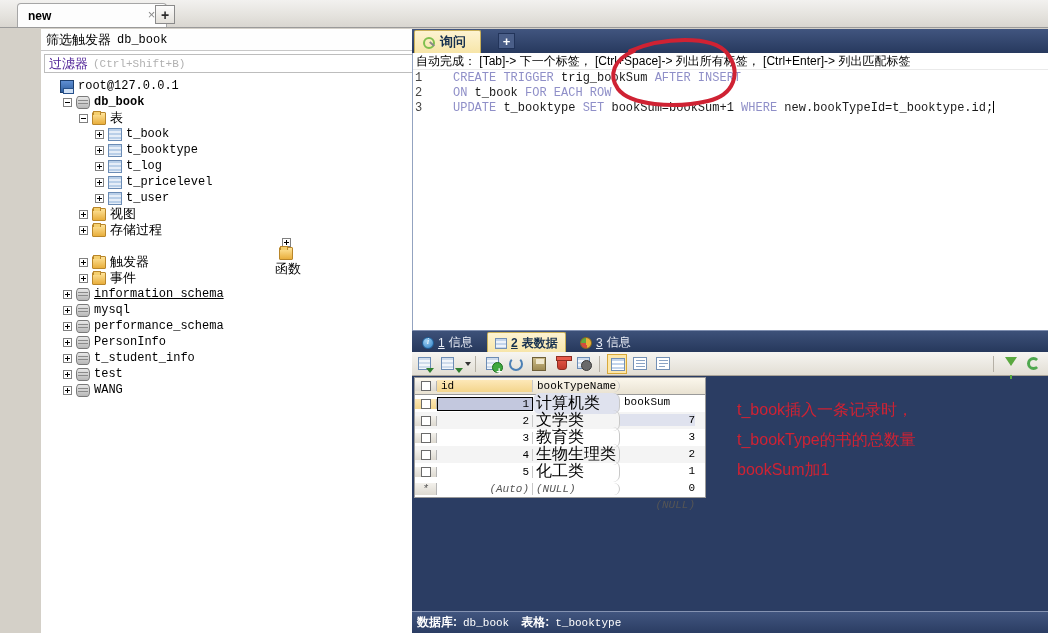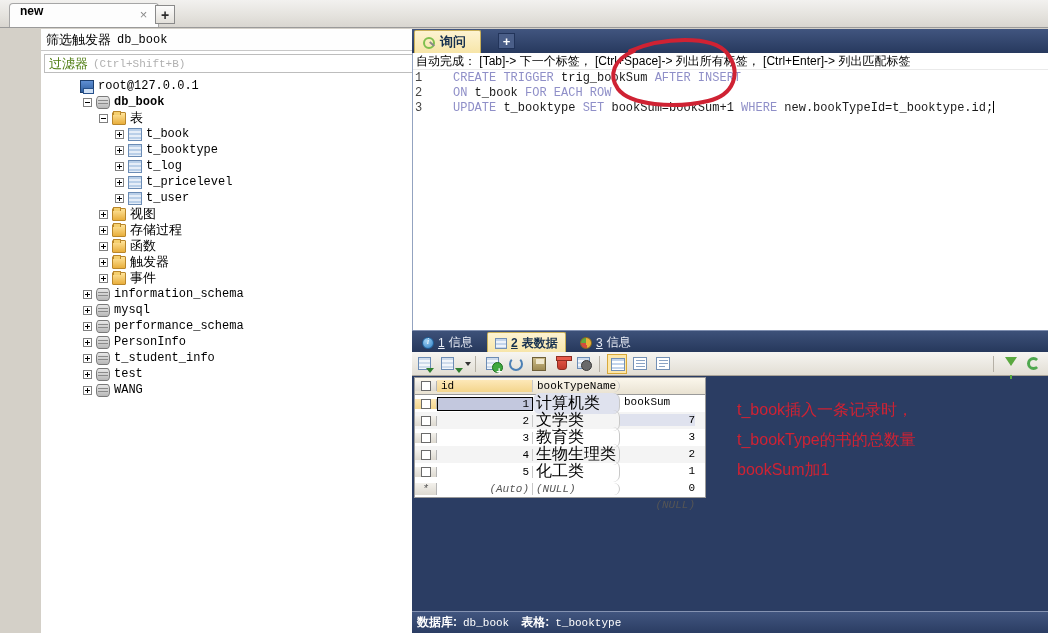--- a/index.html
+++ b/index.html
@@ -18,27 +18,27 @@
   }
 
   
   .tabstrip {
     position: absolute; left: 0; top: 0;
     width: 1048px; height: 28px;
     background: linear-gradient(180deg,#f2f1ef 0%, #e4e2dd 60%, #d9d6d0 100%);
     border-bottom: 1px solid #9a9a9a;
   }
   .doctab {
-    position: absolute; left: 9px; top: 3px;
+    position: absolute; left: 17px; top: 3px;
     width: 150px; height: 24px;
     background: #fdfdfd;
     border: 1px solid #a6a6a6;
     border-bottom: none;
     border-radius: 4px 4px 0 0;
-    display: flex; align-items: flex-start;
+    display: flex; align-items: center;
   }
   .doctab .lbl {
     margin-left: 10px;
     font-weight: bold;
     font-size: 12px;
     color: #000;
   }
   .doctab .closex {
     position: absolute; right: 8px; top: 4px;
     width: 13px; height: 13px;
@@ -77,31 +77,30 @@
     font-size: 12px; color: #000; margin-left: 6px;
   }
   .lp-filter {
     position: absolute; left: 3px; top: 25px;
     width: 402px; height: 19px;
     background: #fff;
     border: 1px solid #bdbdbd;
     display: flex; align-items: center;
     padding-left: 4px;
   }
-  .lp-filter .ph1 { font-size: 13px; color: #4d7c0f; }
+  .lp-filter .ph1 { font-size: 13px; color: #4c1d95; }
   .lp-filter .ph2 {
     font-family: "Liberation Mono", monospace;
     font-size: 11px; color: #b0b0b0; margin-left: 5px;
   }
 
   .tree {
     position: absolute; left: 0; top: 49px;
     width: 456px; height: 552px;
     overflow: hidden;
-    padding-left: 20px;
   }
   .trow {
     height: 16px;
     display: flex; align-items: center;
     white-space: nowrap;
   }
   .exp {
     width: 9px; height: 9px;
     border: 1px solid #808080;
     background: #fff;
@@ -479,36 +478,36 @@
         <div class="trow" style="padding-left: 38px;">
           <span class="exp plus"></span>
           <span class="ico ico-folder"></span>
           <span class="tlabel zh">视图</span>
         </div>
         <div class="trow" style="padding-left: 38px;">
           <span class="exp plus"></span>
           <span class="ico ico-folder"></span>
           <span class="tlabel zh">存储过程</span>
         </div>
-        <div class="trow" style="padding-left: 38px;">
+        <div class="trow" style="padding-left: 38px; flex-direction: column;">
           <span class="exp plus"></span>
           <span class="ico ico-folder"></span>
           <span class="tlabel zh">函数</span>
         </div>
         <div class="trow" style="padding-left: 38px;">
           <span class="exp plus"></span>
           <span class="ico ico-folder"></span>
           <span class="tlabel zh">触发器</span>
         </div>
         <div class="trow" style="padding-left: 38px;">
           <span class="exp plus"></span>
           <span class="ico ico-folder"></span>
           <span class="tlabel zh">事件</span>
         </div>
-        <div class="trow" style="padding-left: 22px;">
+        <div class="trow" style="padding-left: 22px; text-decoration: underline;">
           <span class="exp plus"></span>
           <span class="ico ico-db"></span>
           <span class="tlabel">information_schema</span>
         </div>
         <div class="trow" style="padding-left: 22px;">
           <span class="exp plus"></span>
           <span class="ico ico-db"></span>
           <span class="tlabel">mysql</span>
         </div>
         <div class="trow" style="padding-left: 22px;">

